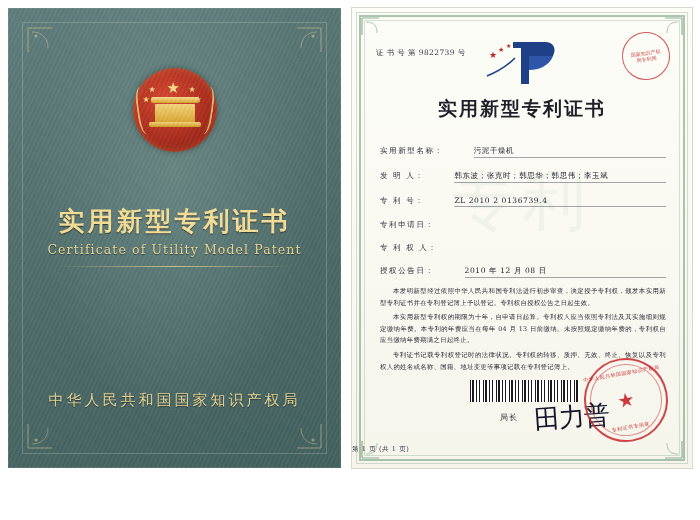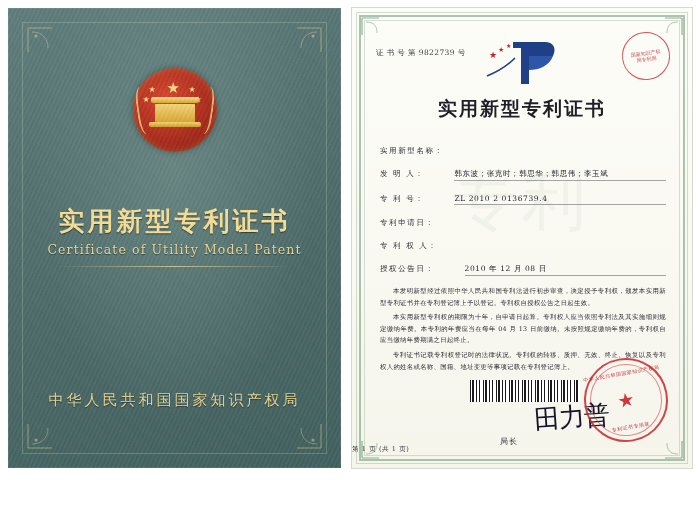--- a/index.html
+++ b/index.html
@@ -294,21 +294,21 @@
     top: 372px;
     width: 110px;
     height: 22px;
     background: repeating-linear-gradient(90deg,
       #1a1a1a 0 1px, #fff 1px 2px, #1a1a1a 2px 4px, #fff 4px 6px,
       #1a1a1a 6px 7px, #fff 7px 9px, #1a1a1a 9px 10px, #fff 10px 13px);
   }
   #signature-label {
     position: absolute;
     left: 148px;
-    top: 428px;
+    top: 404px;
     font-family: "DejaVu Serif", serif;
     font-size: 8px;
     color: #2b2b34;
     letter-spacing: 1px;
   }
   #signature {
     position: absolute;
     left: 182px;
     top: 392px;
     font-family: "DejaVu Serif", serif;
@@ -459,20 +459,21 @@
 
     <div id="seal-top-right">
       <span>国家知识产权局专利局</span>
     </div>
 
     <div id="page-title">实用新型专利证书</div>
 
     <div id="fields">
       <div class="field-row">
         <div class="field-label">实用新型名称：</div>
+        <div class="field-value">污泥干燥机</div>
       </div>
       <div class="field-row">
         <div class="field-label">发  明  人：</div>
         <div class="field-value">韩东波；张克时；韩思华；韩思伟；李玉斌</div>
       </div>
       <div class="field-row">
         <div class="field-label">专  利  号：</div>
         <div class="field-value">ZL 2010 2 0136739.4</div>
       </div>
       <div class="field-row">

